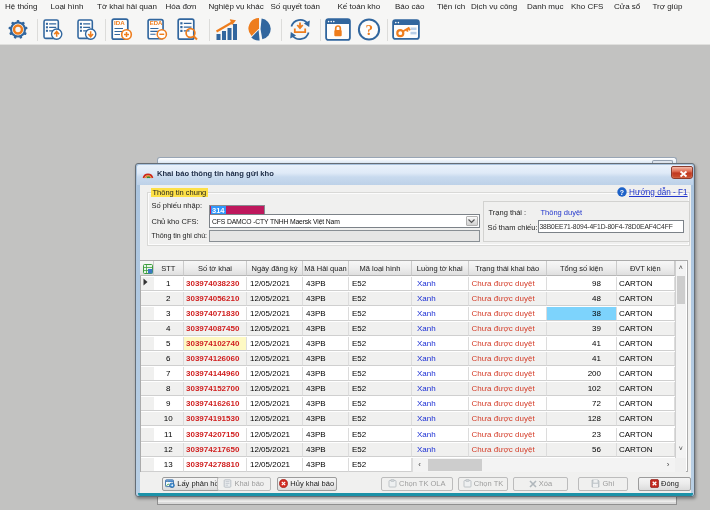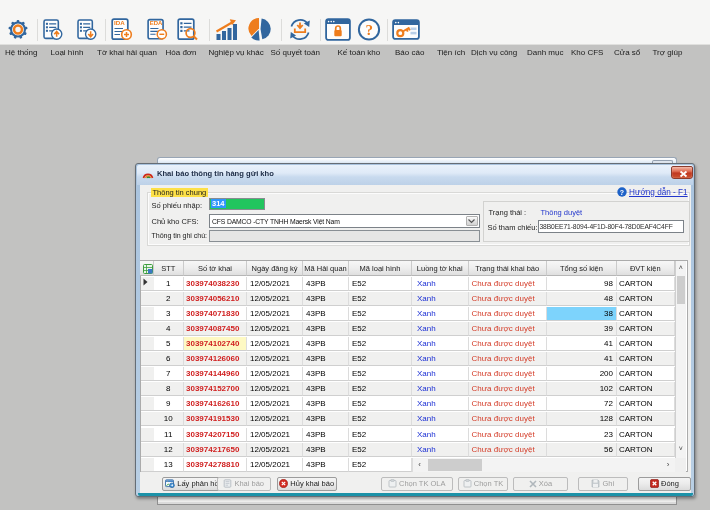--- a/index.html
+++ b/index.html
@@ -1,40 +1,40 @@
 <!DOCTYPE html>
 <html><head><meta charset="utf-8">
 <style>
 *{margin:0;padding:0;box-sizing:border-box;}
 html,body{width:710px;height:510px;overflow:hidden;}
 body{font-family:"Liberation Sans",sans-serif;background:#c2c2c1;position:relative;}
 .abs{position:absolute;}
 #menubar{left:0;top:0;width:710px;height:14px;background:#f6f6f5;font-size:8px;color:#1b1b1b;}
-#menubar span{position:absolute;top:2px;white-space:nowrap;margin-top:46px;}
+#menubar span{position:absolute;top:2px;white-space:nowrap;}
 #toolbar{left:0;top:14px;width:710px;height:31px;background:#f6f6f5;border-bottom:1px solid #e0e0de;}
 .tsep{position:absolute;top:5px;width:1px;height:22px;background:#dcdcda;}
 .ticon{position:absolute;top:4px;}
 .win2t{left:157px;top:157px;width:520px;height:8px;background:linear-gradient(#ffffff,#cfe0f0);border:1px solid #98a5b5;border-bottom:none;border-radius:3px 3px 0 0;}
 .win2b{left:157px;top:497px;width:520px;height:8px;background:#f0f0ef;border:1px solid #8f8f8f;border-top:none;box-shadow:inset 0 -2px 0 #dadada;}
 .w2btn{left:652px;top:160px;width:21px;height:4px;background:#dfe6ee;border:1px solid #93a0b0;border-bottom:none;border-radius:2px 2px 0 0;}
 #dlg{left:135px;top:163px;width:559.5px;height:334px;background:linear-gradient(#a9c3de,#b9cfe4);border:1px solid #656d75;border-radius:3px;box-shadow:1px 2px 3px rgba(0,0,0,.35);}
 #tbar{position:absolute;left:1px;top:1px;right:1px;height:20px;background:linear-gradient(#e9f2fb,#dfeaf7 40%,#c8daee 60%,#bdd1e8);border-radius:2px 2px 0 0;}
 #ttl{position:absolute;left:21px;top:5px;font-size:7.6px;font-weight:bold;color:#1c2b45;}
 #closeb{position:absolute;left:535px;top:2px;width:22px;height:13px;background:linear-gradient(#f3b8a8,#de6a50 40%,#c03821 55%,#cc5230);border:1px solid #8c3b2d;border-radius:2px 2px 3px 3px;box-shadow:inset 0 0 1px #ffd9cc;}
 #closeb svg{position:absolute;left:6.5px;top:3px;}
 #dcontent{position:absolute;left:4px;top:21px;width:551px;height:309px;background:#f0f0ef;}
 #dteal{position:absolute;left:2px;bottom:0.5px;width:555px;height:2.7px;background:#1c92a8;border-radius:0 0 2px 2px;}
 .gb{border:1px solid #d9d9d7;box-shadow:inset 0 0 0 1px #fcfcfc;}
 .lbl{font-size:7.5px;color:#1c1c1c;white-space:nowrap;}#ghichu-l{font-size:7.1px;letter-spacing:-0.05px;}
-.tb{background:#22c55e;border:1px solid #888c90;}
+.tb{background:#be185d;border:1px solid #888c90;margin-top:7px;}
 .blue{color:#2236cc;}
 #grid{left:-0.5px;top:74.5px;width:548px;height:212.5px;border:1px solid #ababab;background:#fff;font-size:8px;}
 .hc{position:absolute;top:0;height:15px;background:linear-gradient(#f7f7f7,#eeeeee 50%,#dfdfdf);border-right:1px solid #cbcbcb;border-bottom:1px solid #b6b6b6;color:#222;text-align:center;line-height:15px;white-space:nowrap;overflow:hidden;font-size:7.5px;}
 .cell{position:absolute;height:14.1px;border-right:1px solid #dcdcdc;border-bottom:1px solid #cfcfcf;line-height:14px;white-space:nowrap;overflow:hidden;padding-left:3px;}
-.num{text-align:right;padding-right:3px;padding-left:0;}
+.num{text-align:right;padding-right:15px;padding-left:0;}
 .btn{position:absolute;top:292px;height:14px;background:linear-gradient(#f4f4f4,#ebebeb 50%,#dcdcdc);border:1px solid #9c9c9c;border-radius:2px;font-size:7.5px;color:#1a1a1a;text-align:center;line-height:12px;white-space:nowrap;}
 .btn.dis{background:#f0f0ef;border-color:#bcbcbc;color:#9d9d9d;}
 .bico{display:inline-block;vertical-align:-2px;margin-right:2px;}
 </style></head><body>
 
 <div id="menubar" class="abs">
 <span style="left:5px">Hệ thống</span>
 <span style="left:50.5px">Loại hình</span>
 <span style="left:97px">Tờ khai hải quan</span>
 <span style="left:165.5px">Hóa đơn</span>

